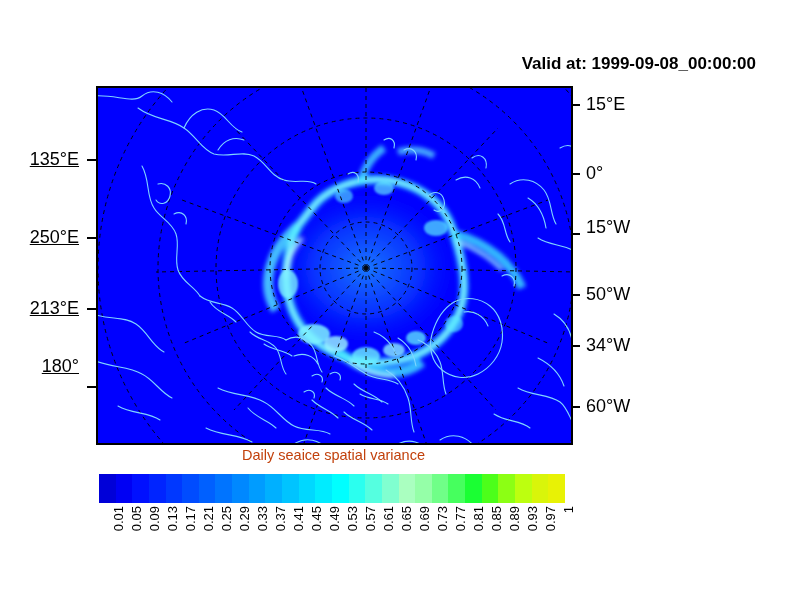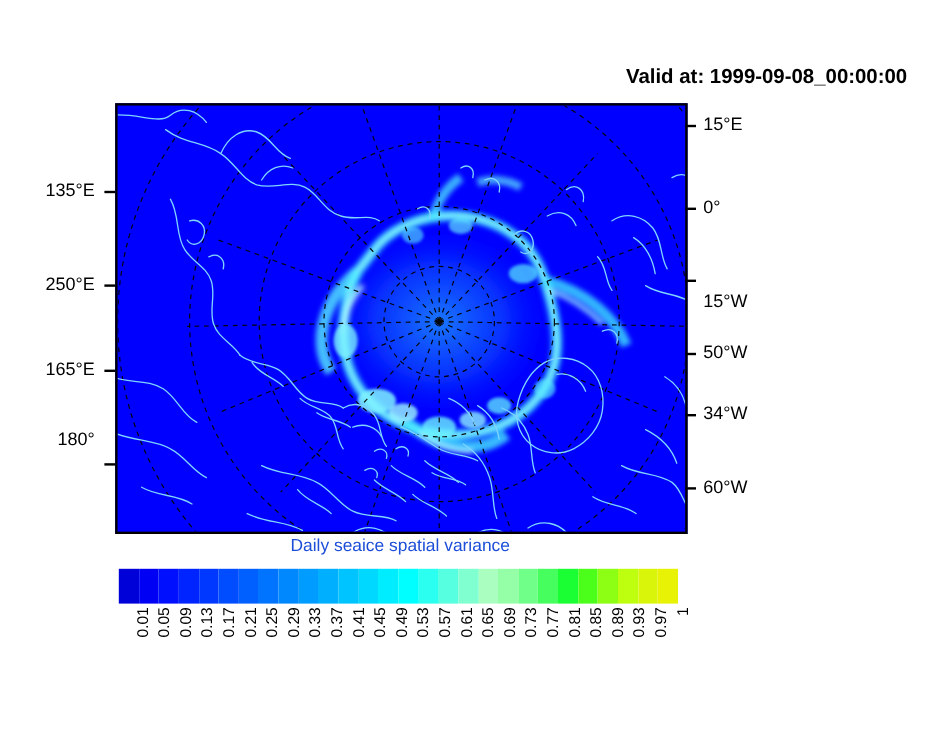--- a/index.html
+++ b/index.html
@@ -58,43 +58,44 @@
 
   
   .tick-mark {
     position: absolute;
     height: 0;
     border-top: 2px solid #000000;
     width: 9px;
   }
   .tick-label {
     position: absolute;
-    font-size: 15px;
+    font-size: 18px;
     color: #000000;
     white-space: nowrap;
     line-height: 1;
   }
   .tick-label.left {
     text-align: right;
     transform: translateY(-50%);
+    text-decoration: underline;
   }
   .tick-label.right {
     text-align: left;
     transform: translateY(-50%);
   }
 
   
   #map-caption {
     position: absolute;
     left: 96px;
     top: 447px;
     width: 475px;
     text-align: center;
     font-size: 14.5px;
-    color: #1d4ed8;
+    color: #c2410c;
   }
 
   
   #colorbar-wrap {
     position: absolute;
     left: 98px;
     top: 473px;
     width: 468px;
     height: 31px;
   }
@@ -296,35 +297,35 @@
   </div>
 
   <div>
     <div class="tick-mark" style="left:87px; top:159px;"></div>
     <div class="tick-label left" style="right:713px; top:159px;">135°E</div>
 
     <div class="tick-mark" style="left:87px; top:237px;"></div>
     <div class="tick-label left" style="right:713px; top:237px;">250°E</div>
 
     <div class="tick-mark" style="left:87px; top:308px;"></div>
-    <div class="tick-label left" style="right:713px; top:308px;">165°E</div>
+    <div class="tick-label left" style="right:713px; top:308px;">213°E</div>
 
     <div class="tick-mark" style="left:87px; top:386px;"></div>
     <div class="tick-label left" style="right:713px; top:366px;">180°</div>
   </div>
 
   <div>
     <div class="tick-mark" style="left:571px; top:104px;"></div>
     <div class="tick-label right" style="left:586px; top:104px;">15°E</div>
 
     <div class="tick-mark" style="left:571px; top:173px;"></div>
     <div class="tick-label right" style="left:586px; top:173px;">0°</div>
 
     <div class="tick-mark" style="left:571px; top:233px;"></div>
-    <div class="tick-label right" style="left:586px; top:251px;text-align:center;">15°W</div>
+    <div class="tick-label right" style="left:586px; top:227px;text-align:center;">15°W</div>
 
     <div class="tick-mark" style="left:571px; top:294px;"></div>
     <div class="tick-label right" style="left:586px; top:294px;">50°W</div>
 
     <div class="tick-mark" style="left:571px; top:345px;"></div>
     <div class="tick-label right" style="left:586px; top:345px;">34°W</div>
 
     <div class="tick-mark" style="left:571px; top:406px;"></div>
     <div class="tick-label right" style="left:586px; top:406px;text-align:center;">60°W</div>
   </div>

